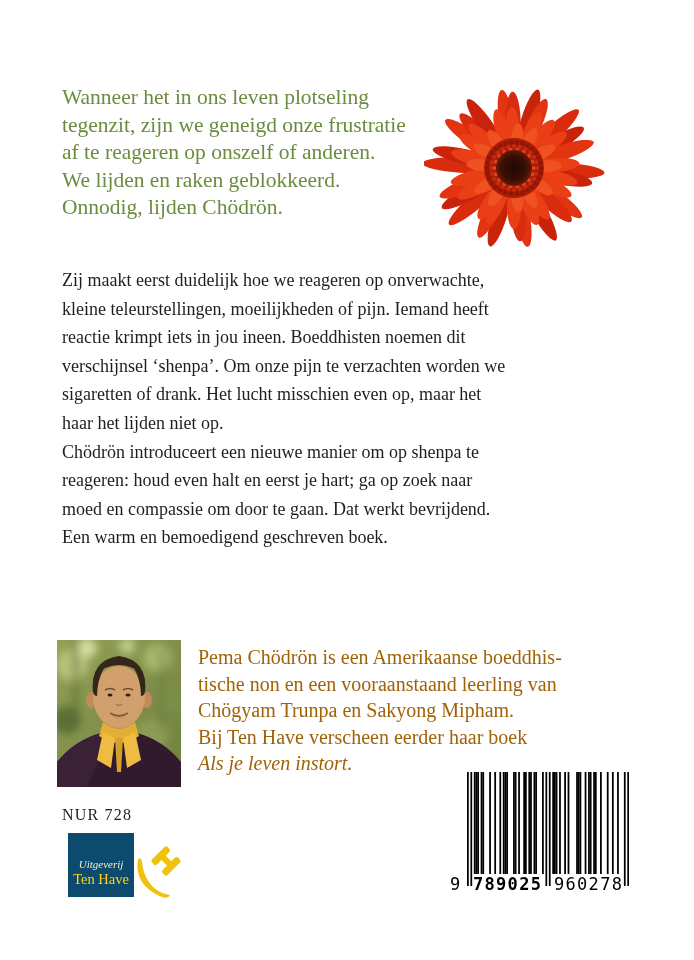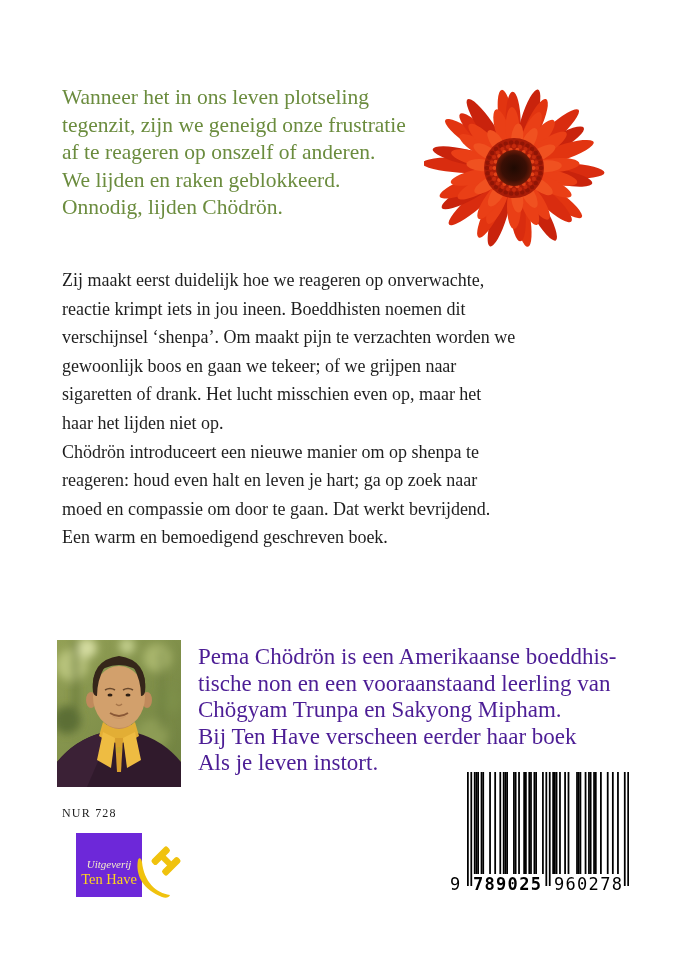--- a/index.html
+++ b/index.html
@@ -17,32 +17,32 @@
 
   .body-text {
     position:absolute; left:62px; top:266px;
     color:#1e1e1e; font-size:18px; line-height:28.6px;
   }
 
   .photo-svg { position:absolute; left:57px; top:640px; width:124px; height:147px; }
 
   .author-note {
     position:absolute; left:198px; top:644px;
-    color:#4c1d95; font-size:23px; line-height:26.6px;
-  }
-  .author-note .italic { }
+    color:#a16207; font-size:20px; line-height:26.6px;
+  }
+  .author-note .italic { font-style:italic; }
 
   .nur {
     position:absolute; left:62px; top:806px;
-    font-size:12px; letter-spacing:1.2px; color:#1e1e1e;
+    font-size:16px; letter-spacing:1.2px; color:#1e1e1e;
   }
 
   .tenhave-logo {
-    position:absolute; left:76px; top:833px; width:66px; height:64px;
-    background:#6d28d9; box-sizing:border-box;
+    position:absolute; left:68px; top:833px; width:66px; height:64px;
+    background:#0c4a6e; box-sizing:border-box;
     display:flex; flex-direction:column; align-items:center; justify-content:center;
     padding-top:16px;
   }
   .tenhave-logo .l1 { color:#f6eec9; font-style:italic; font-size:11px; line-height:13px; }
   .tenhave-logo .l2 { color:#ffd41c; font-weight:normal; font-size:14.5px; line-height:17px; }
 
   .hmark-svg { position:absolute; left:132px; top:838px; width:54px; height:62px; }
 
   .barcode-wrap { position:absolute; left:448px; top:770px; width:190px; height:132px; background:#fff; }
   .barcode-svg { position:absolute; left:19px; top:2px; width:162px; height:114px; }
@@ -206,27 +206,27 @@
         <circle cx="93.4" cy="69.8" r="2" fill="#e34318"></circle>
         <circle cx="99.7" cy="72.0" r="2" fill="#e34318"></circle>
         <circle cx="104.9" cy="76.1" r="2" fill="#e34318"></circle>
         <circle cx="108.3" cy="81.7" r="2" fill="#e34318"></circle>
       </g>
     <circle cx="90" cy="88" r="18" fill="url(#fcg)"></circle>
   </svg>
 
   <div class="body-text">
     <div class="line">Zij maakt eerst duidelijk hoe we reageren op onverwachte,</div>
+    <div class="line">kleine teleurstellingen, moeilijkheden of pijn. Iemand heeft</div>
     <div class="line">reactie krimpt iets in jou ineen. Boeddhisten noemen dit</div>
-    <div class="line">verschijnsel ‘shenpa’. Om maakt pijn te verzachten worden we</div>
-    <div class="line">gewoonlijk boos en gaan we tekeer; of we grijpen naar</div>
+    <div class="line">verschijnsel ‘shenpa’. Om onze pijn te verzachten worden we</div>
     <div class="line">sigaretten of drank. Het lucht misschien even op, maar het</div>
     <div class="line">haar het lijden niet op.</div>
     <div class="line">Chödrön introduceert een nieuwe manier om op shenpa te</div>
-    <div class="line">reageren: houd even halt en leven je hart; ga op zoek naar</div>
+    <div class="line">reageren: houd even halt en eerst je hart; ga op zoek naar</div>
     <div class="line">moed en compassie om door te gaan. Dat werkt bevrijdend.</div>
     <div class="line">Een warm en bemoedigend geschreven boek.</div>
   </div>
 
   <svg class="photo-svg" viewBox="0 0 124 147">
     <defs>
       <filter id="pblur" x="-20%" y="-20%" width="140%" height="140%">
           <feGaussianBlur stdDeviation="4"></feGaussianBlur>
         </filter>
       <linearGradient id="bggrad" x1="0" y1="0" x2="1" y2="1">

